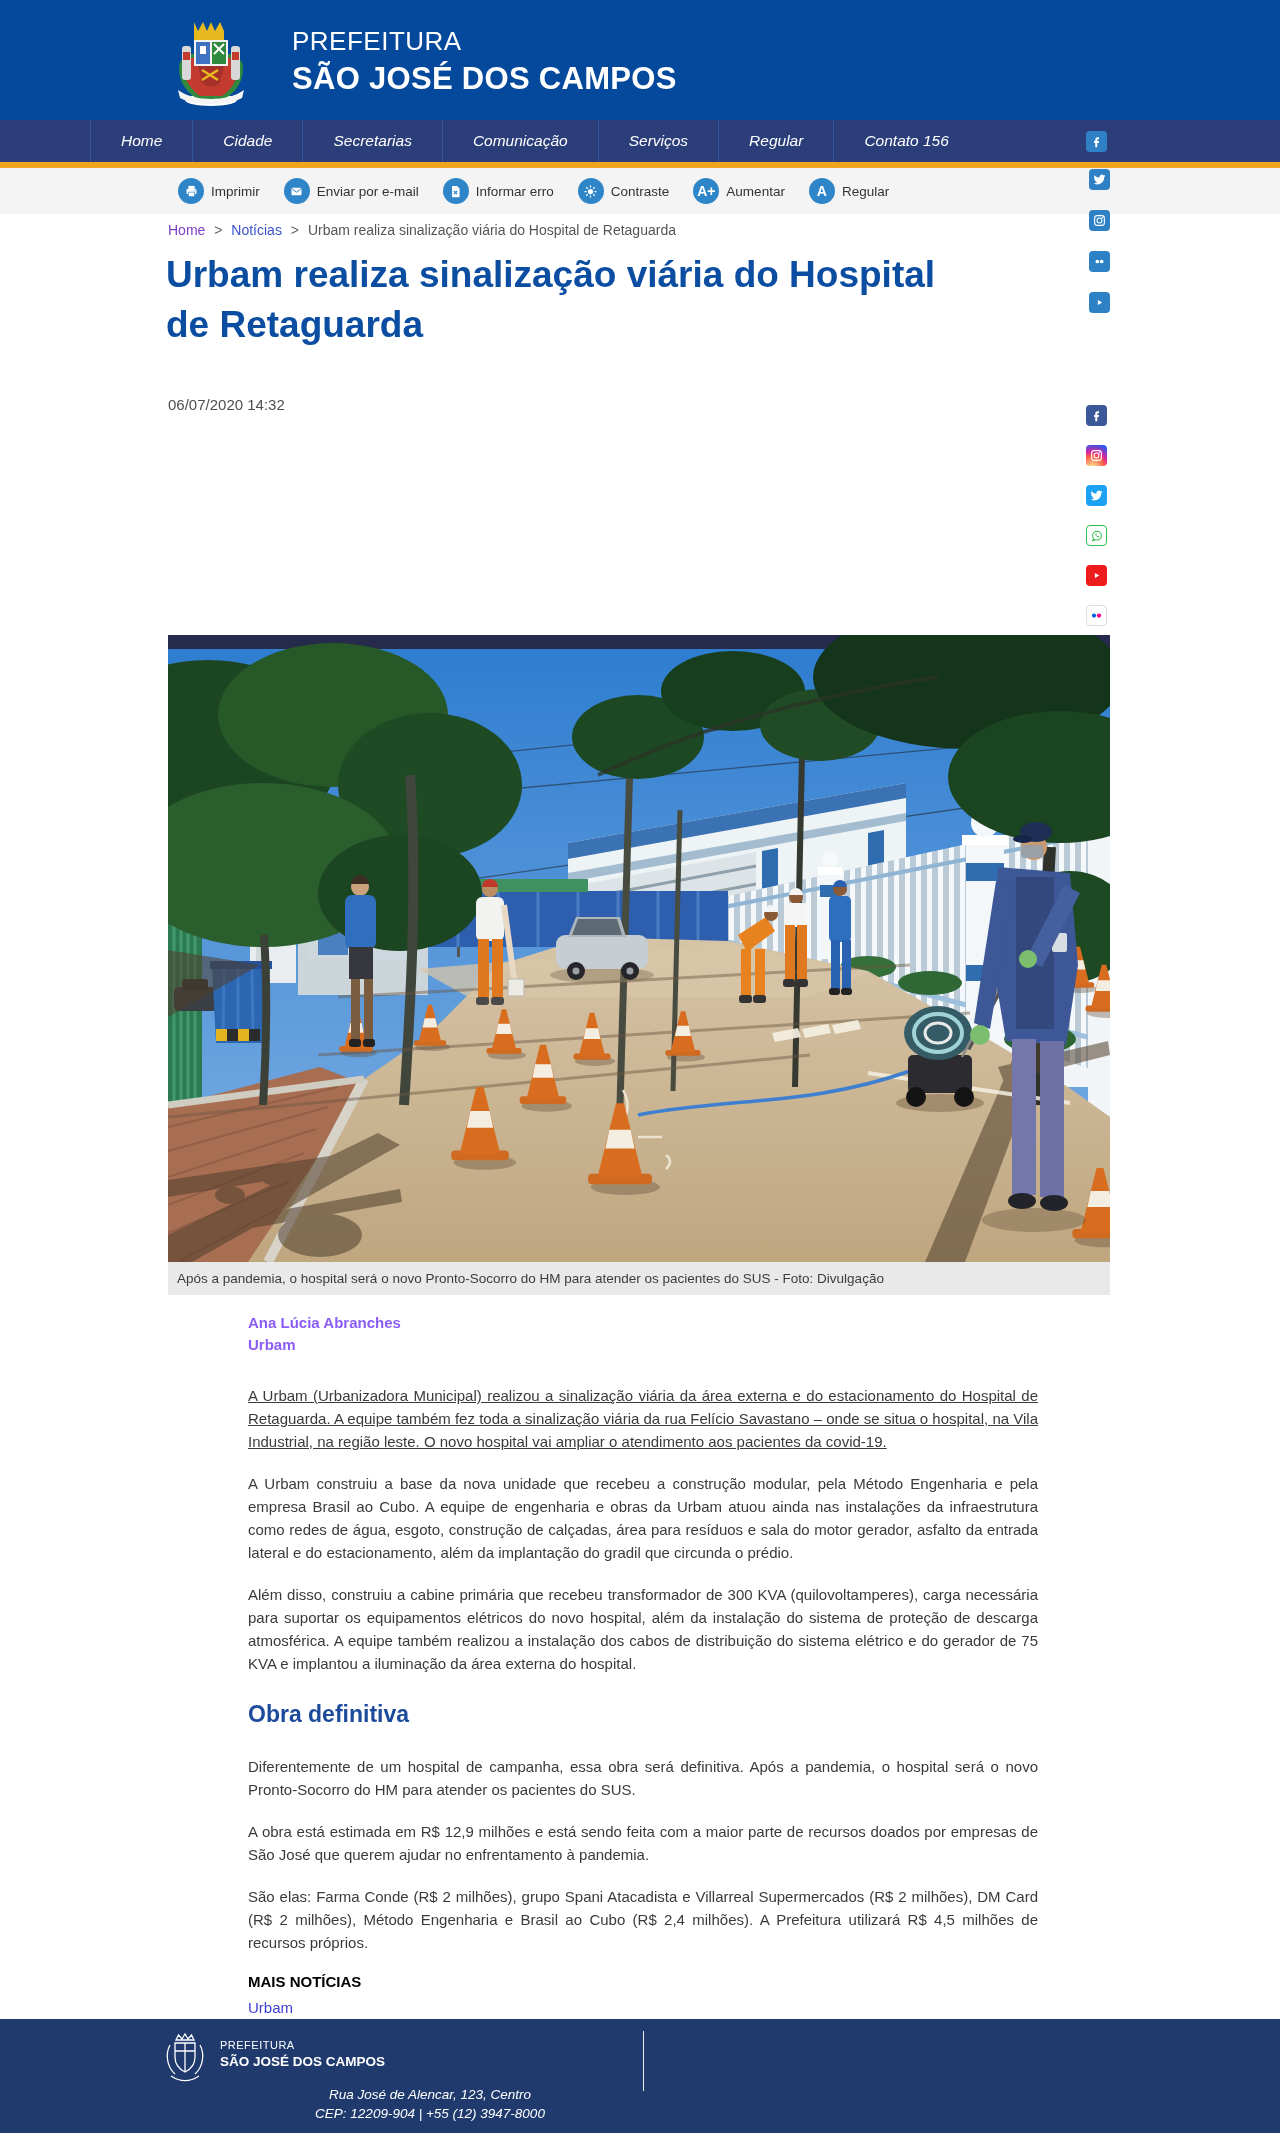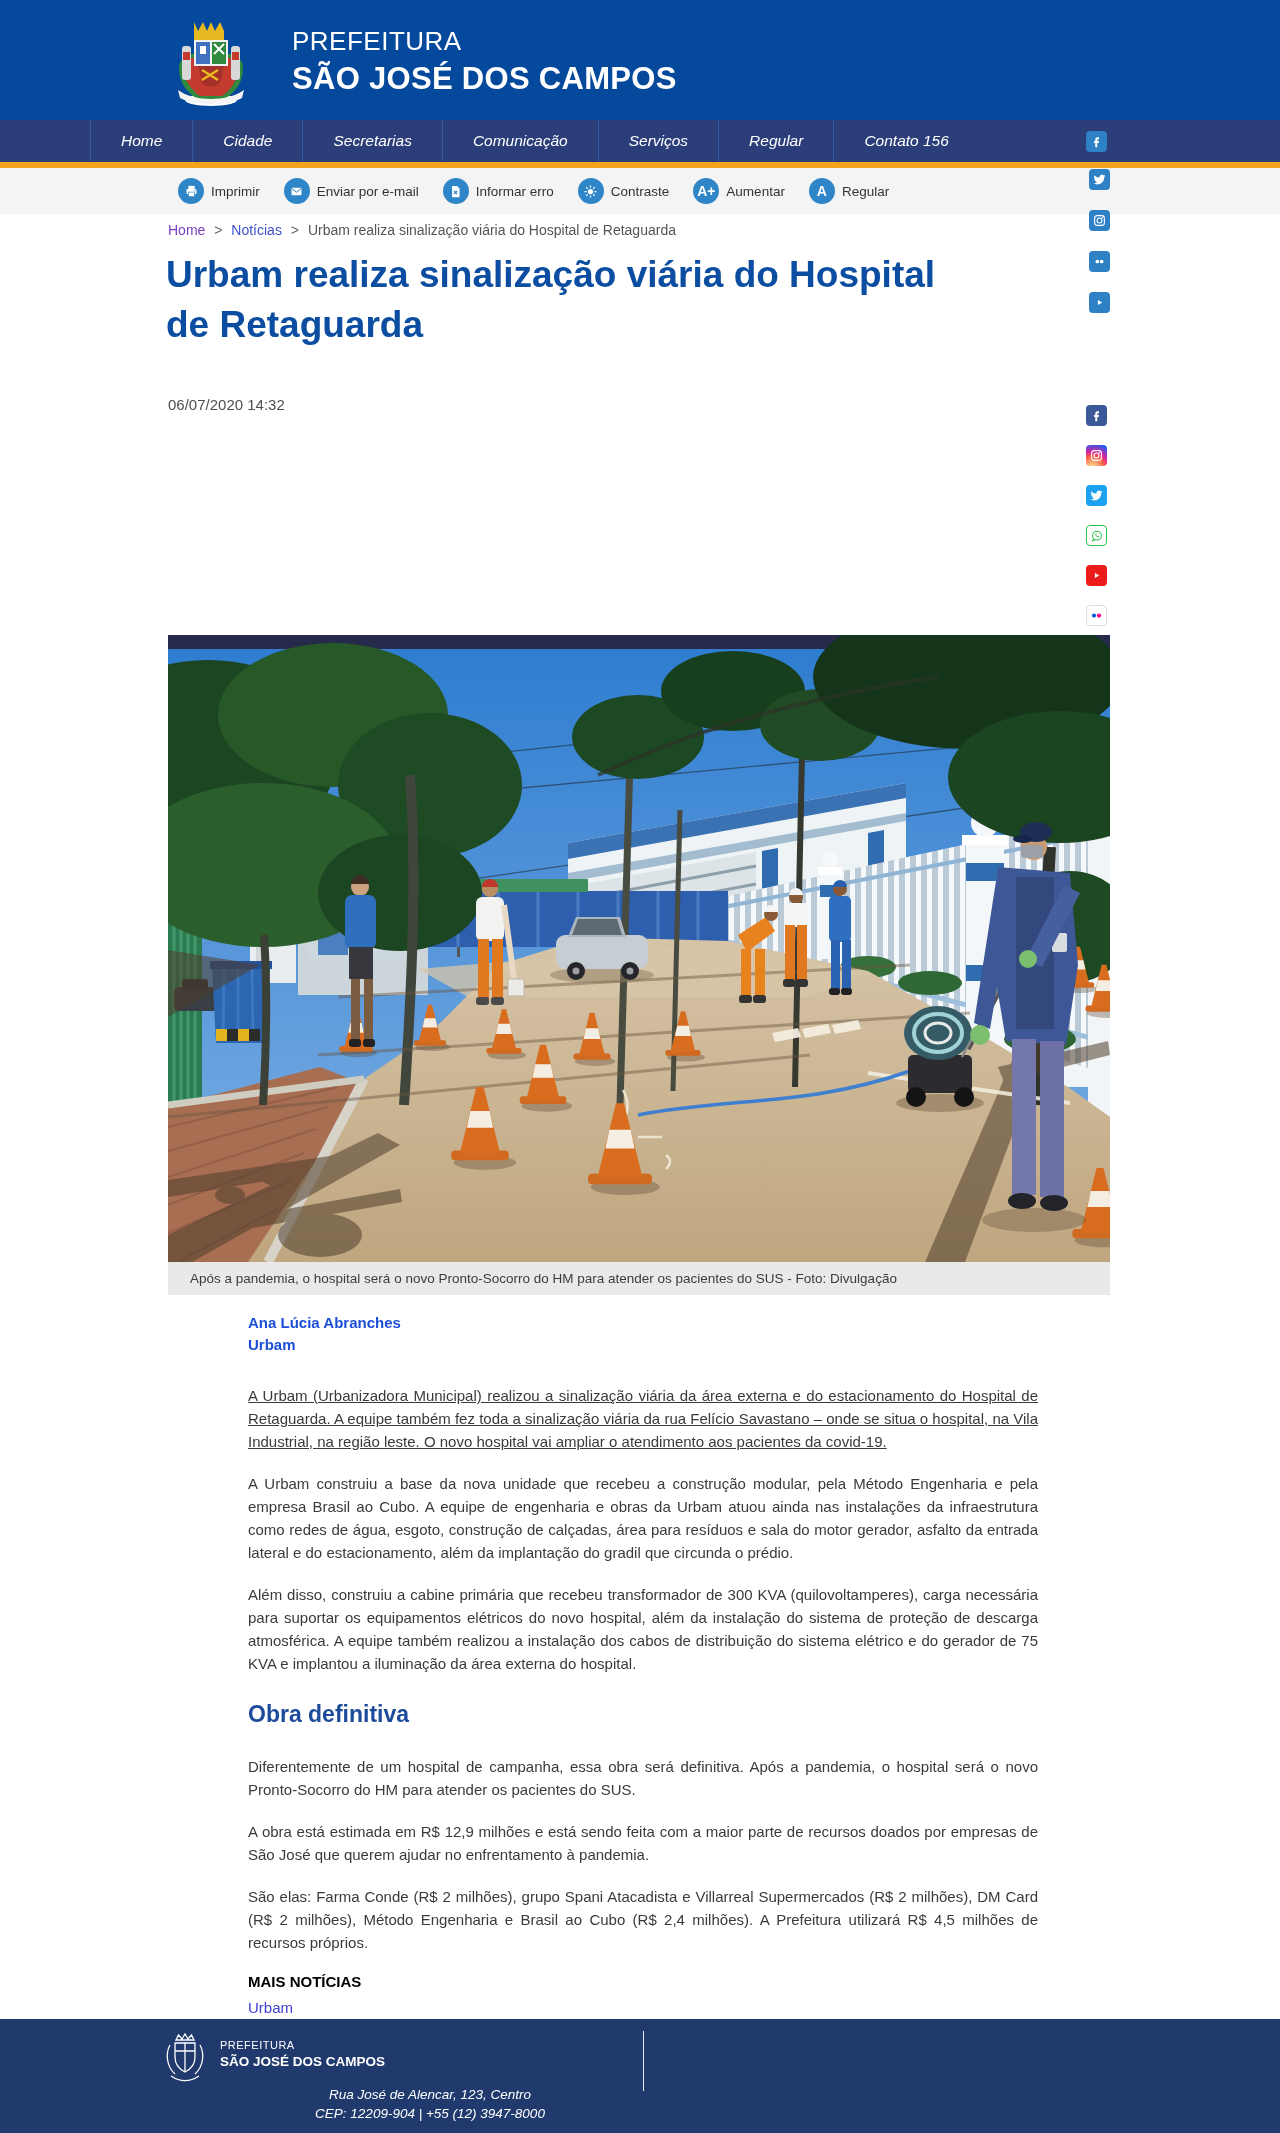--- a/index.html
+++ b/index.html
@@ -42,25 +42,25 @@
   
   .breadcrumb { position:absolute; left:168px; top:222px; font-size:14px; color:#555; }
   .bc-home { color:#7d3fc1; cursor:pointer; }
   .bc-section { color:#3c52cc; cursor:pointer; }
   .bc-sep { color:#666; margin:0 5px; }
   .page-title { position:absolute; left:166px; top:250px; width:770px; font-size:37px; line-height:1.34; font-weight:bold; color:#0b4da1; }
   .date { position:absolute; left:168px; top:382px; font-size:15px; color:#4f4f4f;margin-top:14px; }
 
   
   .photo { position:absolute; left:168px; top:635px; width:942px; height:627px; overflow:hidden; }
-  .caption { position:absolute; left:168px; top:1262px; width:942px; height:33px; background:#e9e9e9; font-size:13.5px; color:#3c3c3c; line-height:33px; padding-left:22px; }
+  .caption { position:absolute; left:168px; top:1262px; width:942px; height:33px; background:#e9e9e9; font-size:13.5px; color:#3c3c3c; line-height:33px; padding-left:9px; }
 
   
   .article { position:absolute; left:248px; top:1312px; width:790px; }
-  .author { font-weight:bold; font-size:15px; line-height:22px; color:#1d4ed8; }
+  .author { font-weight:bold; font-size:15px; line-height:22px; color:#8b5cf6; }
   .article p { font-size:15px; line-height:23px; text-align:justify; color:#3a3a3a; margin:0 0 19px 0; }
   .article p.first { margin-top:28px;text-decoration:underline; }
   .article h2 { font-size:23px; color:#1c4b9b; font-weight:bold; margin:26px 0 27px 0; }
   .more-news { margin-top:12px; font-weight:bold; font-size:15px; color:#000000; }
   .more-link { display:inline-block; margin-top:9px; font-size:15px; color:#4040d0; cursor:pointer; }
 
   
   .footer { position:absolute; top:2019px; left:0; width:1280px; height:160px; background:#203a6d; color:#fff; }
   .f-logo { position:absolute; left:162px; top:12px; }
   .f-brand { position:absolute; left:220px; top:20px; }

